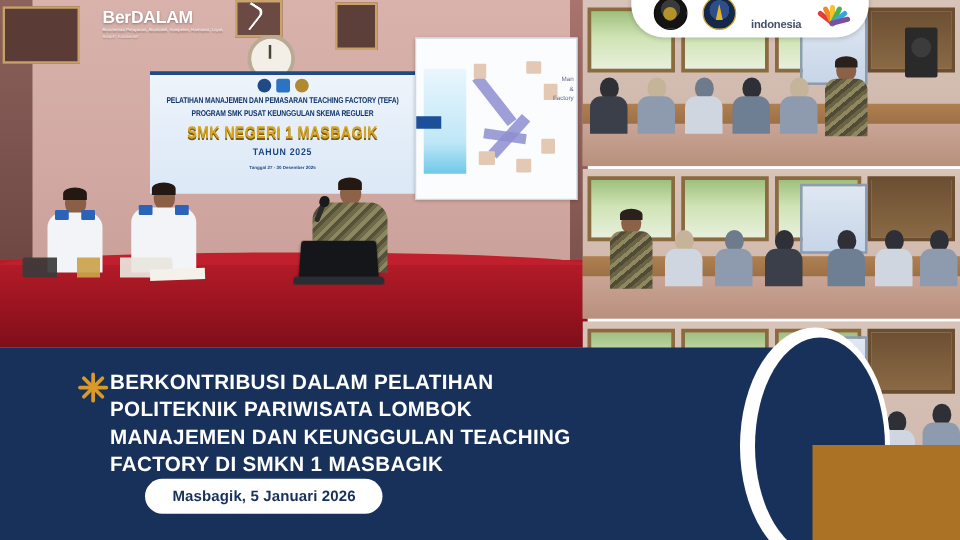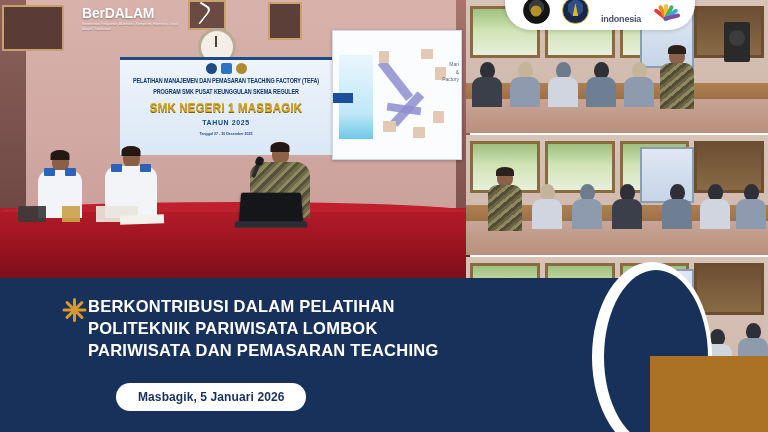--- a/index.html
+++ b/index.html
@@ -476,21 +476,22 @@
   <div class="title-wrap">
     <div class="asterisk">
       <i style="transform:rotate(0deg);"></i>
       <i style="transform:rotate(45deg);"></i>
       <i style="transform:rotate(90deg);"></i>
       <i style="transform:rotate(135deg);"></i>
     </div>
     <div class="headline">
       <div>BERKONTRIBUSI DALAM PELATIHAN</div>
       <div>POLITEKNIK PARIWISATA LOMBOK</div>
-      <div>PARIWISATA DAN PEMASARAN TEACHING</div>
+      <div>MANAJEMEN DAN KEUNGGULAN TEACHING</div>
+      <div>FACTORY DI SMKN 1 MASBAGIK</div>
     </div>
   </div>
 
   <div class="datepill">Masbagik, 5 Januari 2026</div>
 
   <div class="goldblock"></div>
 
 </div>
 
 </body></html>

